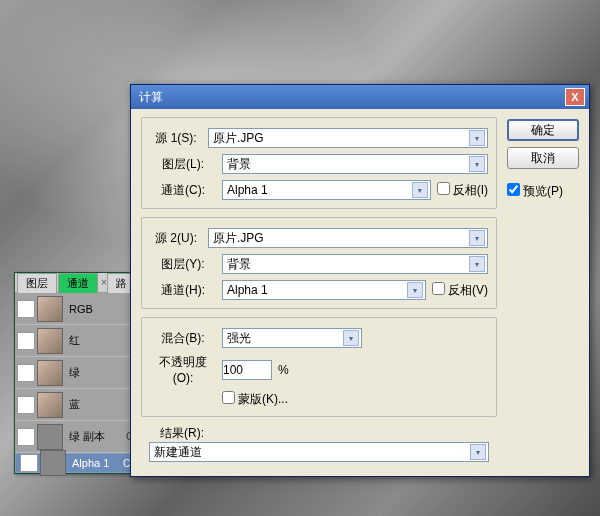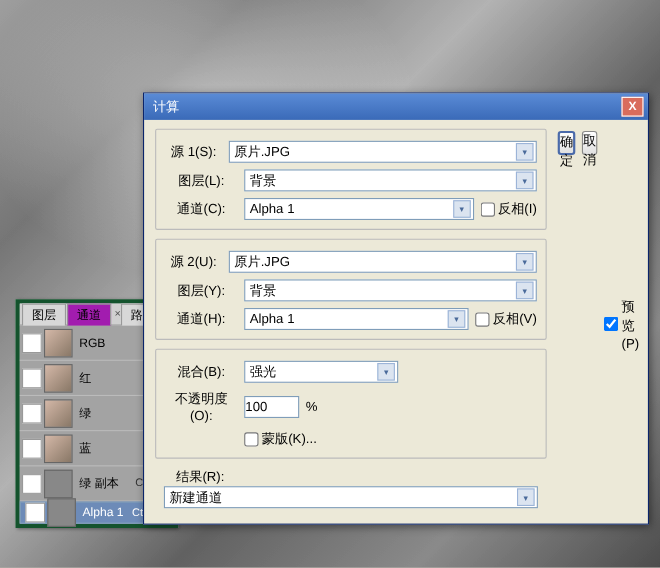--- a/index.html
+++ b/index.html
@@ -1,54 +1,54 @@
 <!DOCTYPE html>
 <html><head>
 <meta charset="utf-8">
 <style>
 *{box-sizing:border-box;margin:0;padding:0;font-family:"Microsoft YaHei",SimSun,Arial,sans-serif;font-size:12px}
 body{width:600px;height:516px;background:#808080;position:relative;overflow:hidden}
 .bg{position:absolute;inset:0;background:linear-gradient(135deg,#999 0%,#777 20%,#aaa 40%,#666 60%,#888 80%,#555 100%);filter:contrast(1.2)}
 .bg::before{content:"";position:absolute;inset:0;background:radial-gradient(ellipse 200px 150px at 30% 20%,rgba(255,255,255,.4),transparent),radial-gradient(ellipse 180px 120px at 70% 70%,rgba(0,0,0,.3),transparent)}
 
 
-.panel{position:absolute;left:14px;top:272px;width:148px;background:#e3e3e3;border:4px solid #14532d;box-shadow:1px 1px 3px rgba(0,0,0,.4)}
+.panel{position:absolute;left:14px;top:272px;width:148px;background:#e3e3e3;border:1px solid #14532d;box-shadow:1px 1px 3px rgba(0,0,0,.4)}
 .tabs{display:flex;background:#d0d0d0;border-bottom:1px solid #999;height:20px;align-items:center;padding-left:2px}
 .tab{padding:2px 8px;border:1px solid #999;border-bottom:none;margin-right:1px;background:#d8d8d8;cursor:pointer;font-size:11px}
-.tab.active{background:#a21caf}
+.tab.active{background:#22c55e}
 .tabs .x{margin-left:2px;font-size:10px;color:#555}
 .chlist{background:#a3a3a3}
 .chrow{display:flex;align-items:center;height:32px;border-bottom:1px solid #bbb;padding:2px}
 .chrow.sel{background:#6d8bb8;color:#fff}
 .eye{width:18px;height:18px;border:1px solid #999;margin-right:2px;background:#fff;display:flex;align-items:center;justify-content:center;font-size:10px}
 .thumb{width:26px;height:26px;border:1px solid #666;margin-right:6px;background:linear-gradient(135deg,#ccc,#666);position:relative}
 .thumb.rgb{background:linear-gradient(135deg,#d4b8a8,#876)}
 .thumb.gray{background:#888}
 .chname{flex:1;font-size:11px}
 .chkey{font-size:10px;color:#333;padding-right:6px}
 .chrow.sel .chkey{color:#fff}
 
 
 .dlg{position:absolute;left:130px;top:84px;width:460px;background:#ece9d8;border:1px solid #0a246a;box-shadow:2px 2px 8px rgba(0,0,0,.5)}
 .titlebar{height:24px;background:linear-gradient(#5a8bd6,#3a6ab8);display:flex;align-items:center;padding:0 4px;color:#fff;font-size:12px}
 .titlebar .t{flex:1;padding-left:4px}
 .closebtn{width:20px;height:18px;background:#d96c5c;border:1px solid #fff;color:#fff;display:flex;align-items:center;justify-content:center;font-weight:bold;cursor:pointer;font-size:11px}
 .dlgbody{display:flex;padding:8px 10px 14px 10px;gap:10px}
 .leftcol{flex:1}
-.rightcol{width:72px;display:flex;flex-direction:row;gap:6px;padding-top:2px}
+.rightcol{width:72px;display:flex;flex-direction:column;gap:6px;padding-top:2px}
 .grp{border:1px solid #bbb;border-radius:2px;padding:10px 8px 8px 8px;margin-bottom:8px;position:relative}
 .grp .row{display:flex;align-items:center;margin-bottom:6px}
 .grp .row:last-child{margin-bottom:0}
 .lbl{width:58px;text-align:center;padding-right:6px;font-size:12px}
 .lbl.wide{width:72px}
 select,.sel{flex:1;height:20px;border:1px solid #7f9db9;background:#fff;padding:0 4px;font-size:12px}
 .sel{display:flex;align-items:center;justify-content:space-between}
 .sel .arr{width:16px;height:16px;background:#dbe4f0;border:1px solid #9cb4d8;display:flex;align-items:center;justify-content:center;font-size:8px;color:#4a6a9a;margin-right:-2px}
 input[type=text]{height:20px;border:1px solid #7f9db9;padding:0 0;font-size:12px}
-.chk{display:flex;align-items:center;margin-left:6px;font-size:12px}
+.chk{display:flex;align-items:flex-start;margin-left:6px;font-size:12px}
 .chk input{margin-right:3px}
 .btn{height:22px;border:1px solid #888;background:linear-gradient(#fff,#e0e0e0);border-radius:3px;cursor:pointer;font-size:12px}
 .btn.primary{border:2px solid #4a6aaa}
 </style>
 </head>
 <body>
 
 <div class="bg"></div>
 
 <div class="panel">

